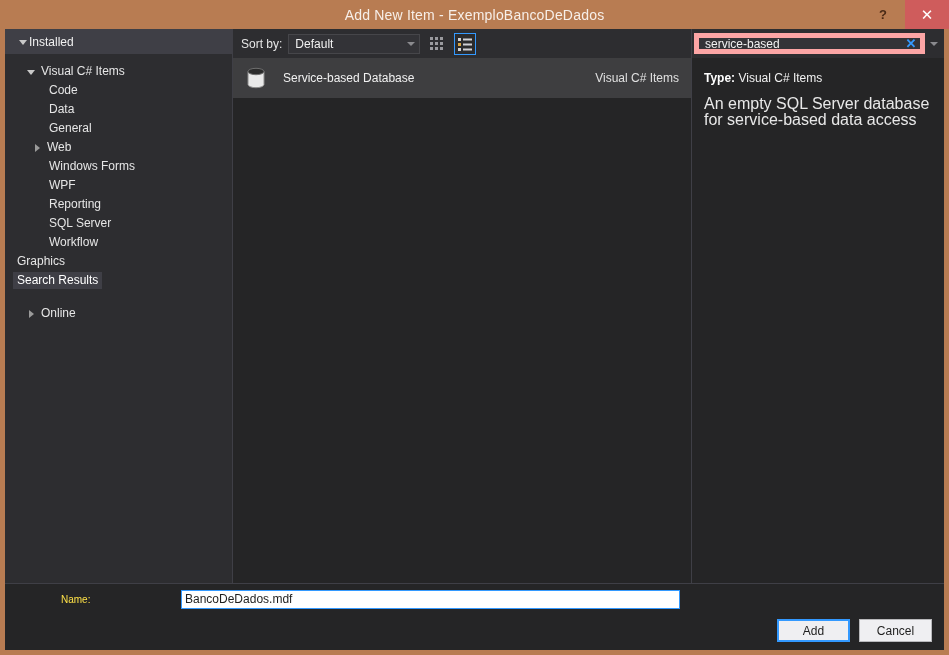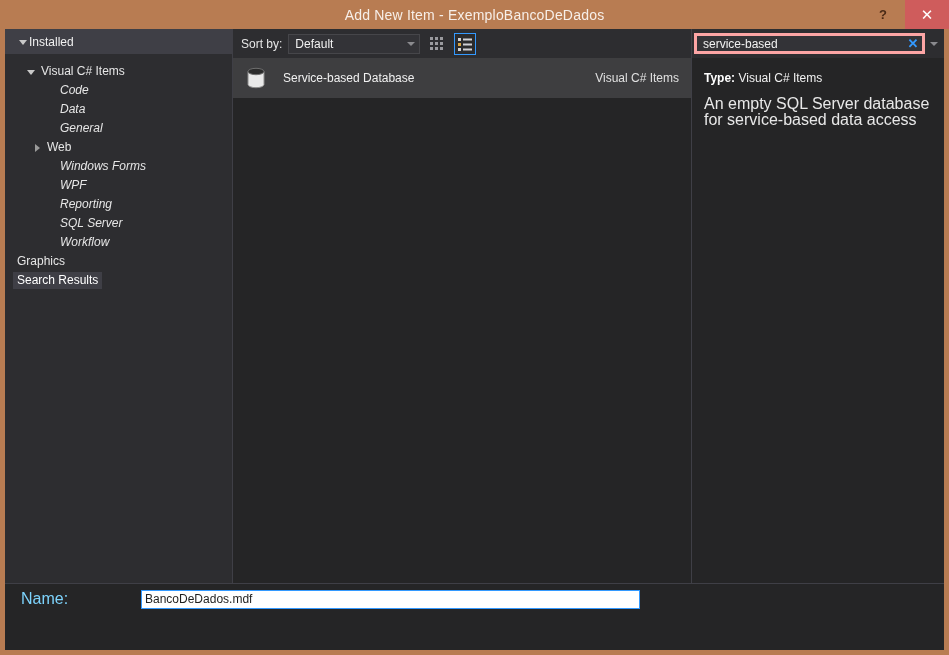--- a/index.html
+++ b/index.html
@@ -128,21 +128,21 @@
     color: #e6e6e6;
     white-space: nowrap;
   }
   .tree-row .lbl { padding: 0 4px; line-height: 17px; }
   .tree-row.selected .lbl {
     background: #3f3f46;
     color: #ffffff;
   }
   .lvl0 { padding-left: 8px; }
   .lvl1 { padding-left: 20px; }
-  .lvl2 { padding-left: 51px; font-style: italic; }
+  .lvl2 { padding-left: 40px; }
   .lvl2-arrow { padding-left: 26px; }
   #online-row { margin-top: 14px; }
 
   
   #mid-pane {
     flex: 1 1 auto;
     display: flex;
     flex-direction: column;
     background: #252526;
     min-width: 0;
@@ -219,21 +219,21 @@
     background: #2d2d30;
     display: flex;
     align-items: center;
     padding: 0 3px 0 0;
   }
   #search-box {
     flex: 1 1 auto;
     height: 21px;
     margin: 0 2px;
     background: #333337;
-    border: 3px solid #fca5a5;
+    border: 5px solid #fca5a5;
     box-sizing: border-box;
     display: flex;
     align-items: center;
   }
   #search-value {
     flex: 1 1 auto;
     padding-left: 6px;
     font-size: 12px;
     color: #f1f1f1;
     white-space: nowrap;
@@ -269,21 +269,21 @@
     background: #252526;
     border-top: 1px solid #3f3f46;
     position: relative;
   }
   #name-row {
     display: flex;
     align-items: center;
     height: 30px;
     padding-left: 16px;
   }
-  #name-label { width: 120px; flex: 0 0 120px; font-size: 16px; color: #7dd3fc; }
+  #name-label { width: 120px; flex: 0 0 120px; font-size: 10px; color: #fde047; margin-left: 40px; }
   #name-input {
     width: 499px;
     height: 19px;
     background: #ffffff;
     border: 1px solid #3399ff;
     box-sizing: border-box;
     display: flex;
     align-items: center;
     padding-left: 3px;
     font-size: 12px;
@@ -371,20 +371,28 @@
               <span class="lbl">SQL Server</span>
             </div>
             <div class="tree-row lvl2">
               <span class="lbl">Workflow</span>
             </div>
             <div class="tree-row lvl0">
               <span class="lbl">Graphics</span>
             </div>
             <div class="tree-row lvl0 selected">
               <span class="lbl">Search Results</span>
+            </div>
+          </div>
+        <div id="online-holder">
+            <div class="tree-row lvl1" id="online-row">
+              <span class="expander">
+                <span class="tri-right"></span>
+              </span>
+              <span class="lbl">Online</span>
             </div>
           </div>
       </div>
 
       <div id="mid-pane">
         <div id="mid-toolbar">
           <span id="sortby-label">Sort by:</span>
           <div id="sortby-select">
             <span id="sortby-value">Default</span>
             <span id="sortby-arrow">
@@ -455,16 +463,20 @@
           <div id="detail-desc">An empty SQL Server database for service-based data access</div>
         </div>
       </div>
     </div>
 
     <div id="bottom">
       <div id="name-row">
         <span id="name-label">Name:</span>
         <div id="name-input">BancoDeDados.mdf</div>
       </div>
+      <div id="buttons-row">
+        <div class="dlg-btn default">Add</div>
+        <div class="dlg-btn">Cancel</div>
+      </div>
     </div>
 
   </div>
 </div>
 
 </body></html>

